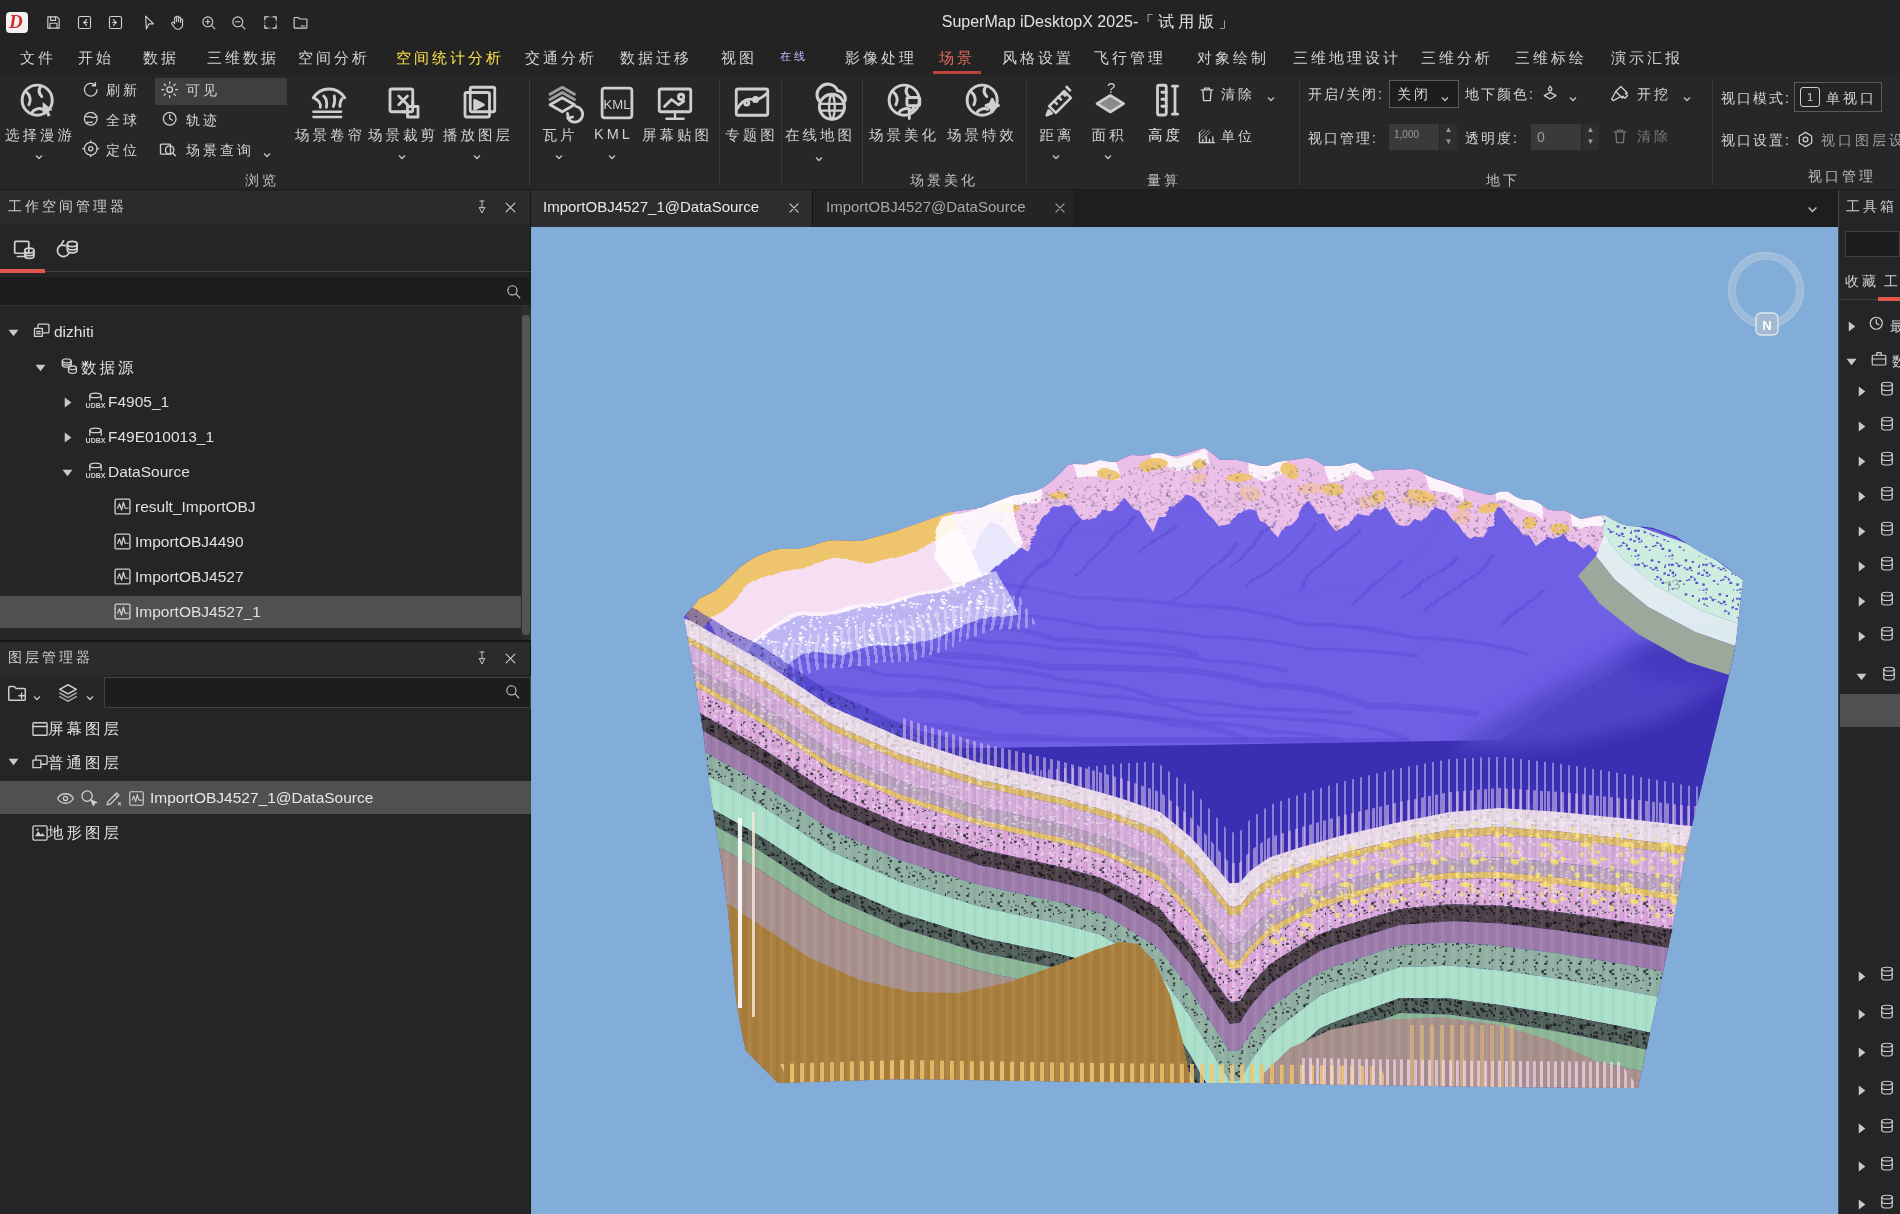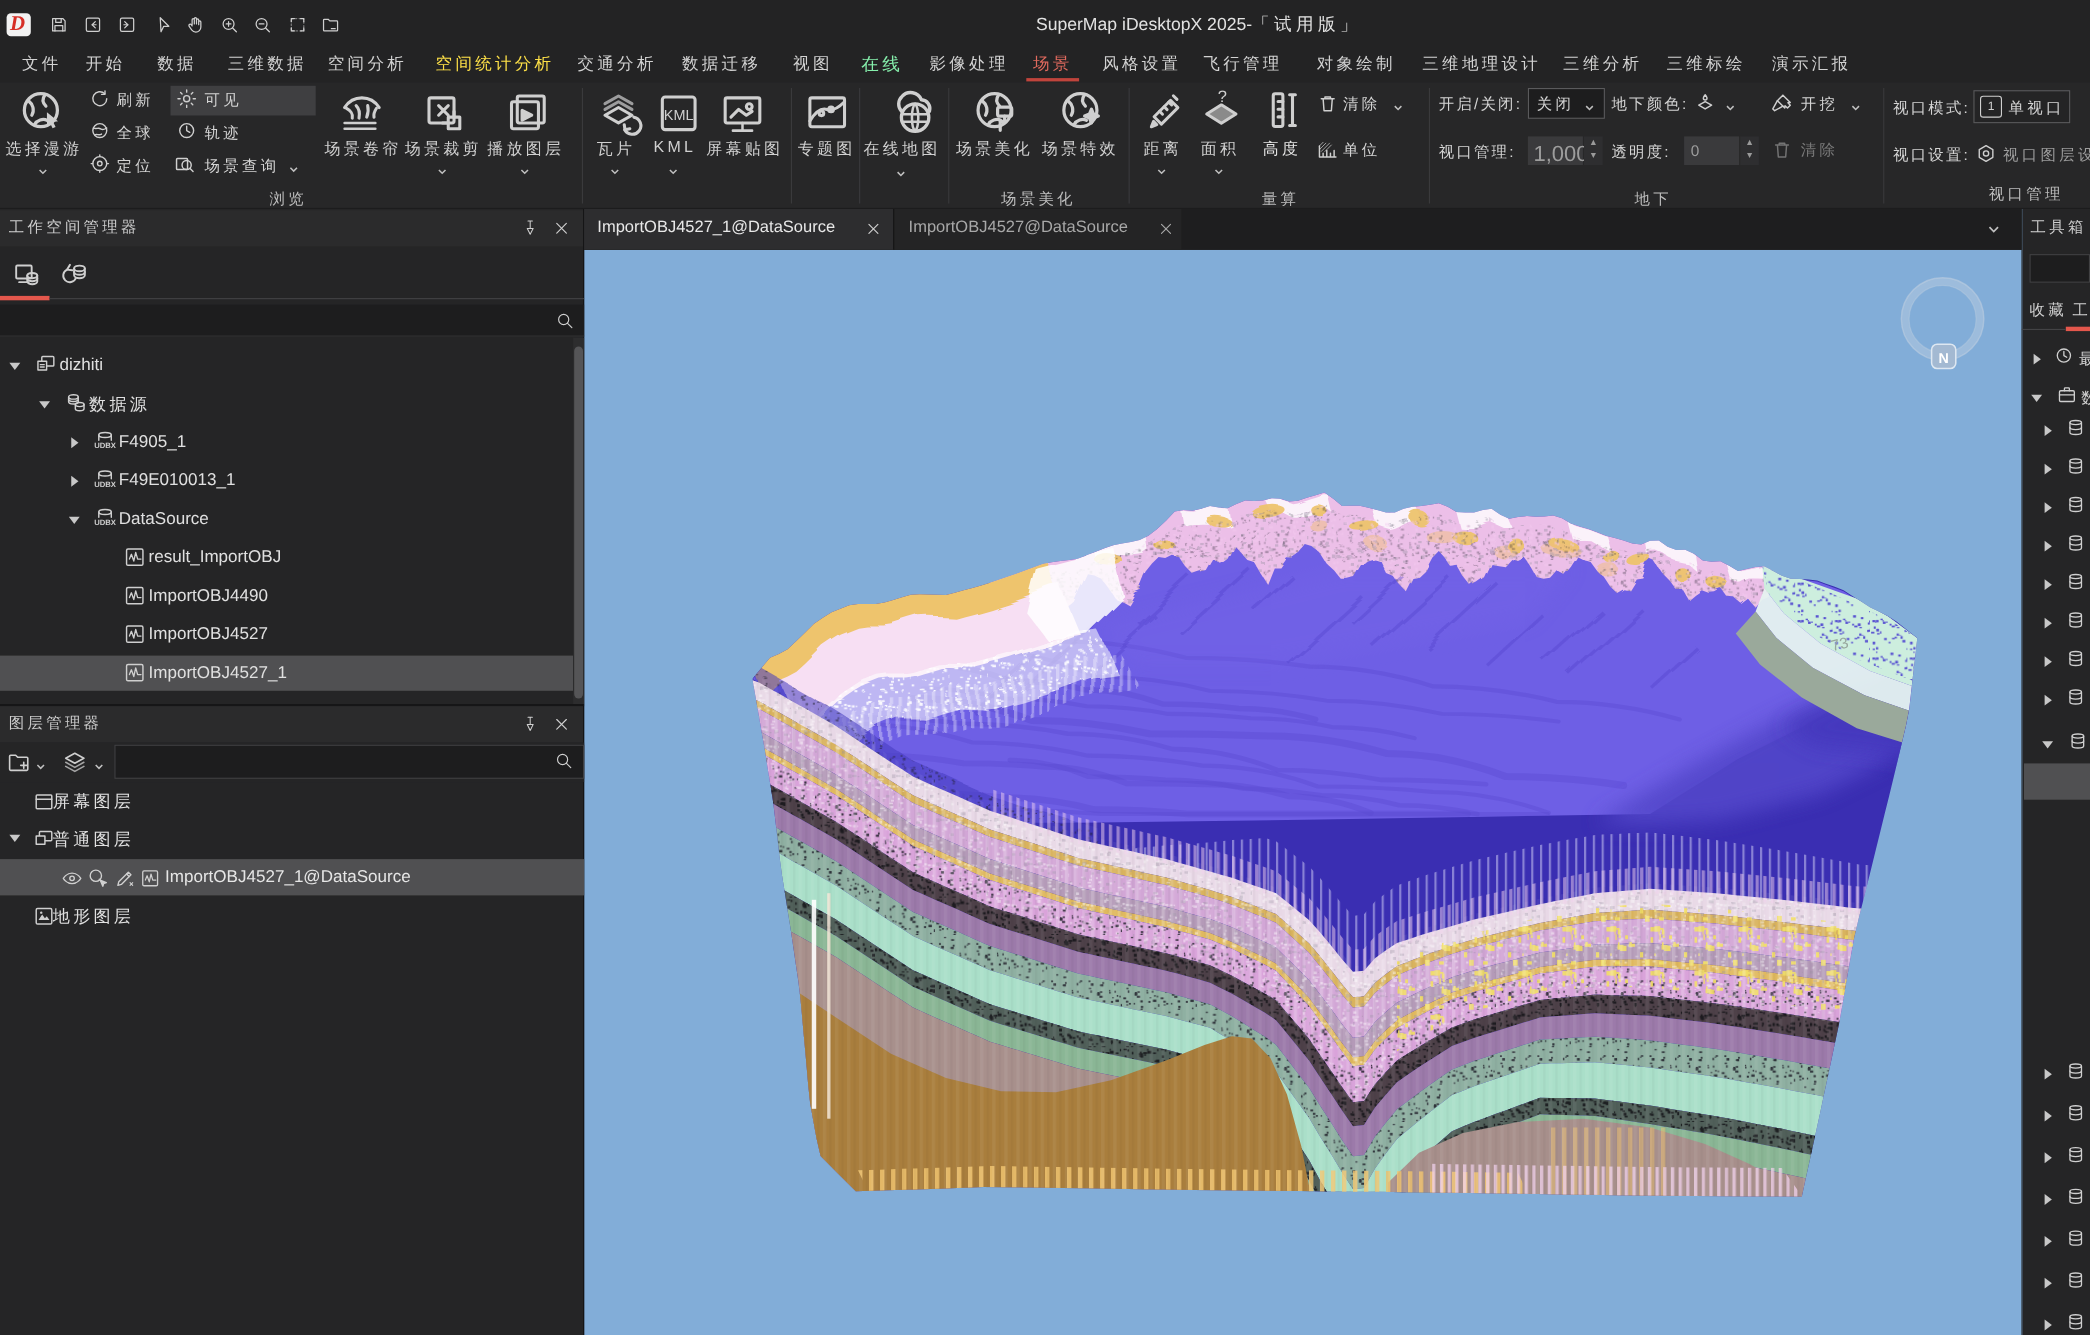--- a/index.html
+++ b/index.html
@@ -59,21 +59,21 @@
     <div class="abs" style="left:0;top:40px;width:1900px;height:35px;background:#232324"></div>
     <div class="abs" style="left:16px;top:49px;width:44px;text-align:center;font-size:15px;color:#d2d2d2"><span class="cjk" style="letter-spacing:3px">文件</span></div>
     <div class="abs" style="left:74px;top:49px;width:44px;text-align:center;font-size:15px;color:#d2d2d2"><span class="cjk" style="letter-spacing:3px">开始</span></div>
     <div class="abs" style="left:139px;top:49px;width:44px;text-align:center;font-size:15px;color:#d2d2d2"><span class="cjk" style="letter-spacing:3px">数据</span></div>
     <div class="abs" style="left:204px;top:49px;width:78px;text-align:center;font-size:15px;color:#d2d2d2"><span class="cjk" style="letter-spacing:3px">三维数据</span></div>
     <div class="abs" style="left:298px;top:49px;width:78px;text-align:left;font-size:15px;color:#d2d2d2"><span class="cjk" style="letter-spacing:3px">空间分析</span></div>
     <div class="abs" style="left:394px;top:49px;width:112px;text-align:center;font-size:15px;color:#fde047"><span class="cjk" style="letter-spacing:3px">空间统计分析</span></div>
     <div class="abs" style="left:522px;top:49px;width:78px;text-align:center;font-size:15px;color:#d2d2d2"><span class="cjk" style="letter-spacing:3px">交通分析</span></div>
     <div class="abs" style="left:617px;top:49px;width:78px;text-align:center;font-size:15px;color:#d2d2d2"><span class="cjk" style="letter-spacing:3px">数据迁移</span></div>
     <div class="abs" style="left:717px;top:49px;width:44px;text-align:center;font-size:15px;color:#d2d2d2"><span class="cjk" style="letter-spacing:3px">视图</span></div>
-    <div class="abs" style="left:780px;top:49px;width:44px;text-align:center;font-size:16px;color:#86efac"><span class="cjk" style="letter-spacing:3px">在线</span></div>
+    <div class="abs" style="left:780px;top:49px;width:44px;font-size:11px;color:#c4b5fd"><span class="cjk" style="letter-spacing:3px">在线</span></div>
     <div class="abs" style="left:842px;top:49px;width:78px;text-align:center;font-size:15px;color:#d2d2d2"><span class="cjk" style="letter-spacing:3px">影像处理</span></div>
     <div class="abs" style="left:935px;top:49px;width:44px;text-align:center;font-size:15px;color:#e06a5e"><span class="cjk" style="letter-spacing:3px">场景</span></div>
     <div class="abs" style="left:933px;top:71px;width:48px;height:3px;background:#c0443c"></div>
     <div class="abs" style="left:999px;top:49px;width:78px;text-align:center;font-size:15px;color:#d2d2d2"><span class="cjk" style="letter-spacing:3px">风格设置</span></div>
     <div class="abs" style="left:1094px;top:49px;width:78px;font-size:15px;color:#d2d2d2"><span class="cjk" style="letter-spacing:3px">飞行管理</span></div>
     <div class="abs" style="left:1194px;top:49px;width:78px;text-align:center;font-size:15px;color:#d2d2d2"><span class="cjk" style="letter-spacing:3px">对象绘制</span></div>
     <div class="abs" style="left:1291px;top:49px;width:112px;text-align:center;font-size:15px;color:#d2d2d2"><span class="cjk" style="letter-spacing:3px">三维地理设计</span></div>
     <div class="abs" style="left:1418px;top:49px;width:78px;text-align:center;font-size:15px;color:#d2d2d2"><span class="cjk" style="letter-spacing:3px">三维分析</span></div>
     <div class="abs" style="left:1512px;top:49px;width:78px;text-align:center;font-size:15px;color:#d2d2d2"><span class="cjk" style="letter-spacing:3px">三维标绘</span></div>
     <div class="abs" style="left:1608px;top:49px;width:78px;text-align:center;font-size:15px;color:#d2d2d2"><span class="cjk" style="letter-spacing:3px">演示汇报</span></div>
@@ -247,21 +247,21 @@
     <div class="abs" style="left:1143px;top:172px;width:42px;text-align:center;font-size:14px;color:#bdbdbd"><span class="cjk" style="letter-spacing:3px">量算</span></div>
     <div class="sep" style="left:1299px;top:80px;height:105px"></div>
     <div class="abs t" style="left:1308px;top:86px"><span class="cjk" style="letter-spacing:2px">开启/关闭:</span></div>
     <div class="abs" style="left:1389px;top:80px;width:70px;height:28px;background:#1d1d1e;border:1px solid #5a5a5c"></div>
     <div class="abs t" style="left:1397px;top:86px"><span class="cjk" style="letter-spacing:3px">关闭</span></div>
     <span class="abs" style="left:1440px;top:90px"><svg width="10" height="10" viewBox="0 0 10 10" fill="none" stroke="#c0c0c0" stroke-width="1.4">
         <path d="M2 3.5l3 3 3-3"></path>
       </svg></span>
     <div class="abs t" style="left:1308px;top:130px"><span class="cjk" style="letter-spacing:2px">视口管理:</span></div>
     <div class="abs" style="left:1389px;top:124px;width:50px;height:26px;background:#3a3a3c"></div>
-    <div class="abs dim" style="left:1394px;top:129px;font-size:20px">1,000</div>
+    <div class="abs dim" style="left:1394px;top:129px;font-size:10px">1,000</div>
     <div class="abs" style="left:1440px;top:124px;width:17px;height:26px;background:#2e2e30;color:#9a9a9a;font-size:8px;text-align:center;line-height:12px">▲<br>▼</div>
     <div class="abs t" style="left:1465px;top:86px"><span class="cjk" style="letter-spacing:2px">地下颜色:</span></div>
     <svg style="position:absolute;left:1541px;top:84px" width="20" height="20" viewBox="0 0 24 24" fill="none" stroke="#cfcfcf" stroke-width="1.6" stroke-linecap="round" stroke-linejoin="round">
       <path d="M4 14l7-4 7 4-7 4z"></path>
       <path d="M9 6c0 1.2 1 2.2 2 2.2s2-1 2-2.2-2-3.5-2-3.5S9 4.8 9 6z"></path>
     </svg>
     <span class="abs" style="left:1568px;top:90px"><svg width="10" height="10" viewBox="0 0 10 10" fill="none" stroke="#c0c0c0" stroke-width="1.4">
         <path d="M2 3.5l3 3 3-3"></path>
       </svg></span>
     <svg style="position:absolute;left:1610px;top:84px" width="20" height="20" viewBox="0 0 24 24" fill="none" stroke="#cfcfcf" stroke-width="1.6" stroke-linecap="round" stroke-linejoin="round">

